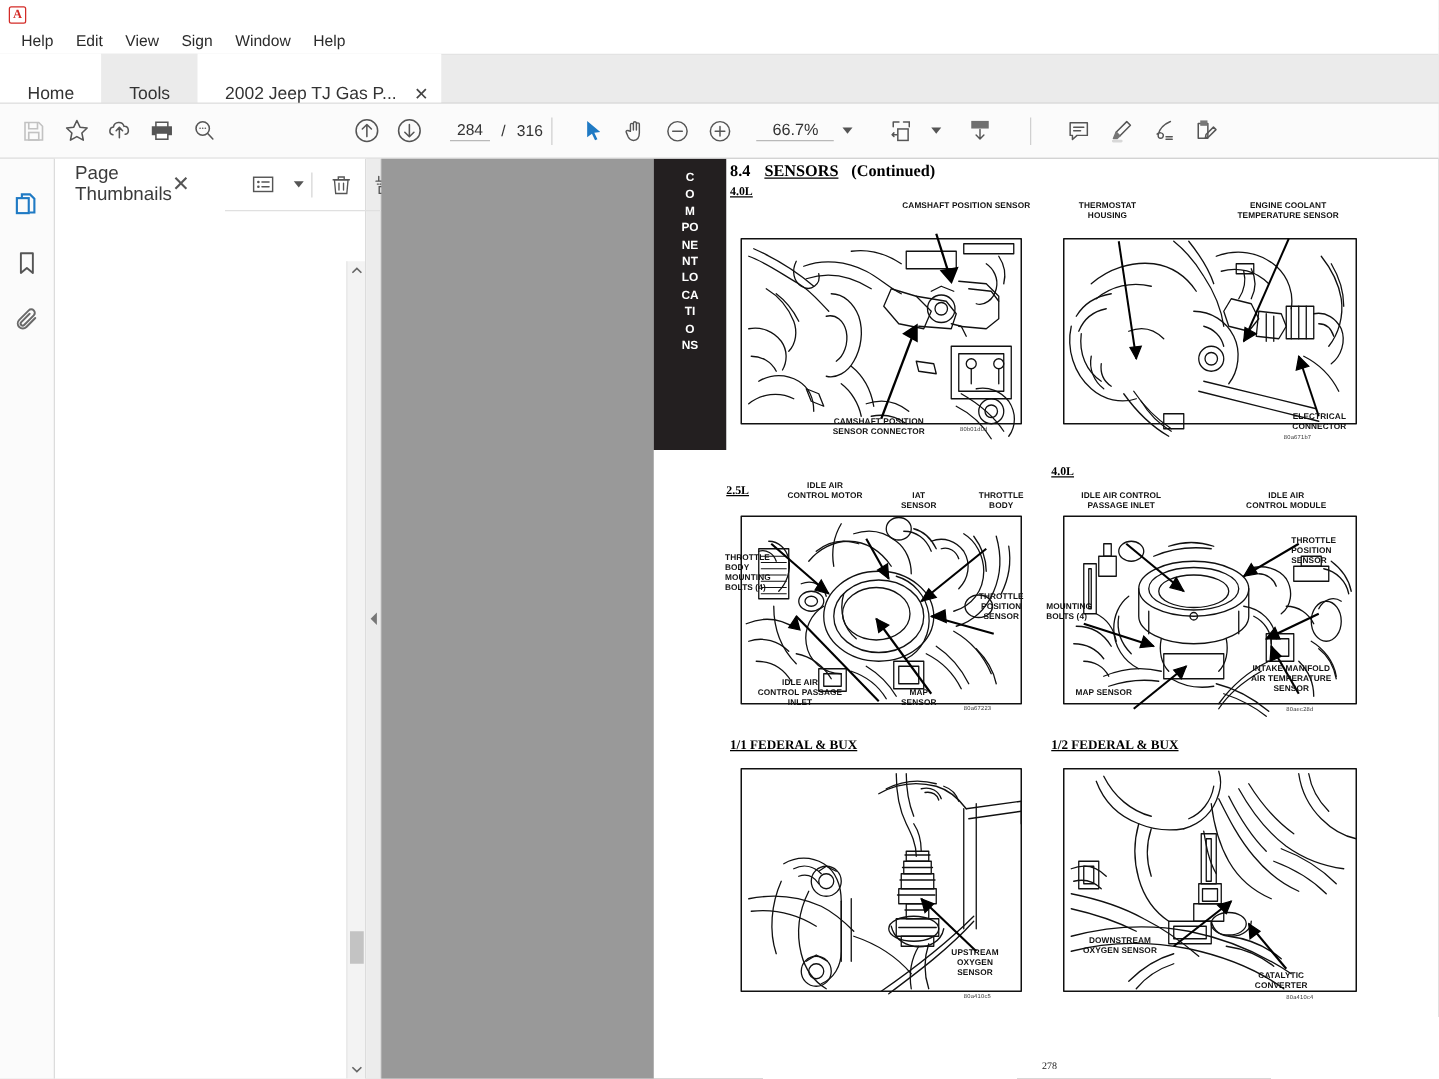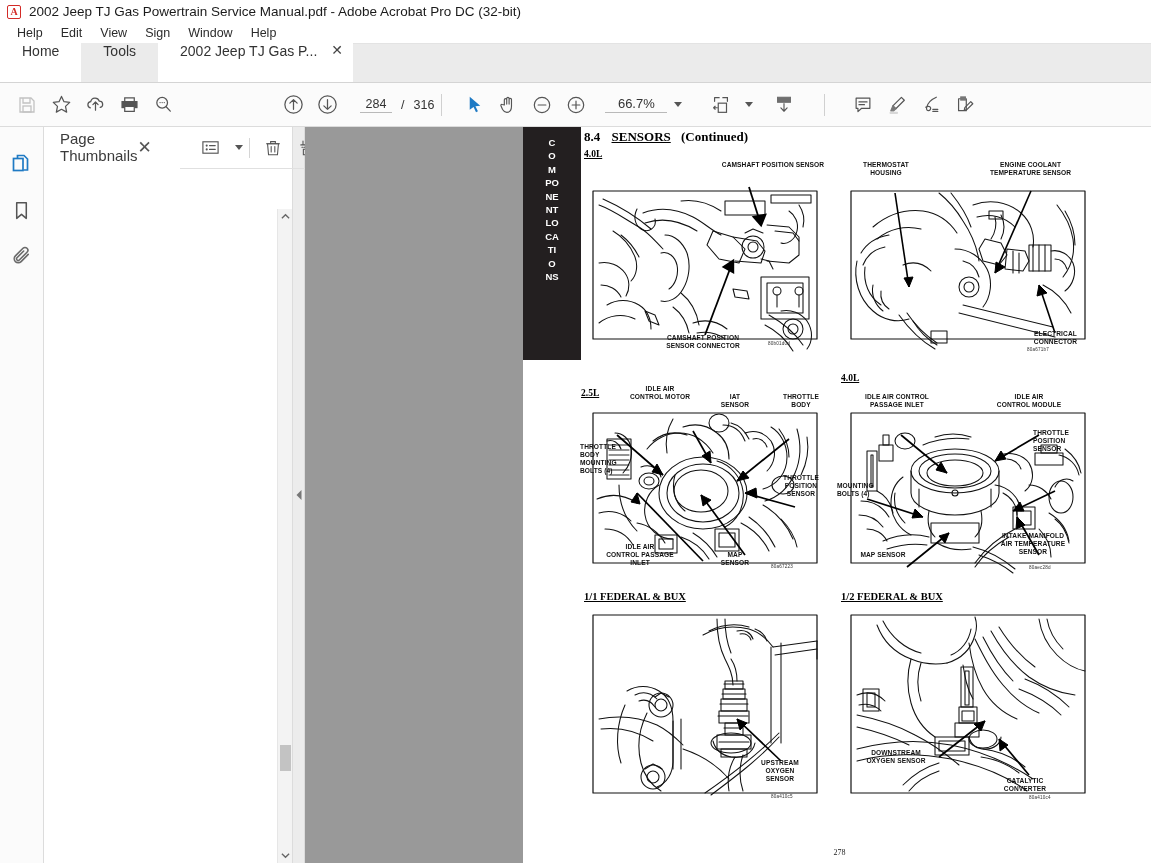--- a/index.html
+++ b/index.html
@@ -24,21 +24,21 @@
 
   
   #menubar { height:21px; background:#ffffff; display:flex; align-items:center; padding-left:8px;
              border-bottom:1px solid #e3e3e3; }
   .menu-item { font-size:12.5px; color:#2b2b2b; padding:0 9px; cursor:default; }
 
   
   #tabstrip { height:39px; background:#ebebeb; display:flex; align-items:flex-end;
               border-bottom:1px solid #d4d4d4; position:relative; }
   .tab {
-    height:39px; display:flex; align-items:flex-start; padding:0 22px; font-size:14px;
+    height:39px; display:flex; align-items:flex-end; padding:0 22px; font-size:14px;
     color:#333; background:#ebebeb; cursor:default; white-space:nowrap;
   }
   .tab.active { background:#ffffff; }
   .tab .tabclose { margin-left:14px; font-size:14px; color:#444; line-height:1; }
   #tab-doc { padding-right:10px; }
 
   
   #toolbar { height:44px; background:#fbfbfb; display:flex; align-items:center;
              border-bottom:1px solid #dcdcdc; position:relative; }
   .tb { display:flex; align-items:center; justify-content:center; height:30px; }
@@ -121,21 +121,20 @@
              text-align:center; line-height:8.1px; letter-spacing:.1px; }
   .fig-id { position:absolute; font-size:4.6px; color:#333; letter-spacing:.2px; }
   #page-folio { position:absolute; left:0; right:0; bottom:6px; text-align:center;
                 font-size:8px; color:#222; font-family:"Liberation Serif",serif; }
 </style>
 </head>
 <body>
 
 <div id="titlebar">
   <div id="acro-logo">A</div>
-  <div id="title-text">2002 Jeep TJ Gas Powertrain Service Manual.pdf - Adobe Acrobat Pro DC (32-bit)</div>
 </div>
 
 <div id="menubar">
   <div class="menu-item">Help</div>
   <div class="menu-item">Edit</div>
   <div class="menu-item">View</div>
   <div class="menu-item">Sign</div>
   <div class="menu-item">Window</div>
   <div class="menu-item">Help</div>
 </div>

